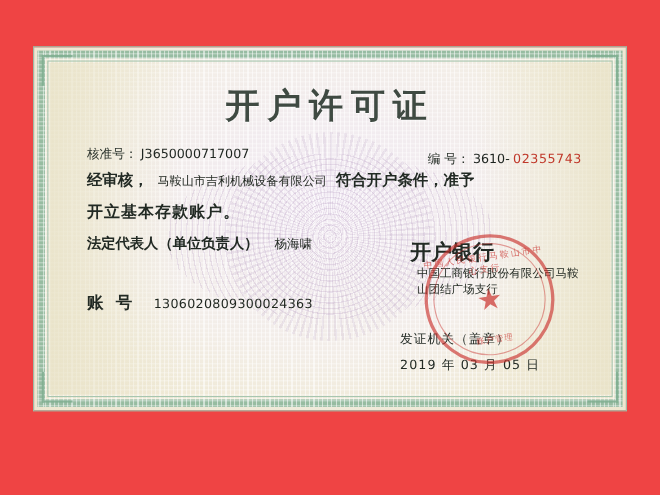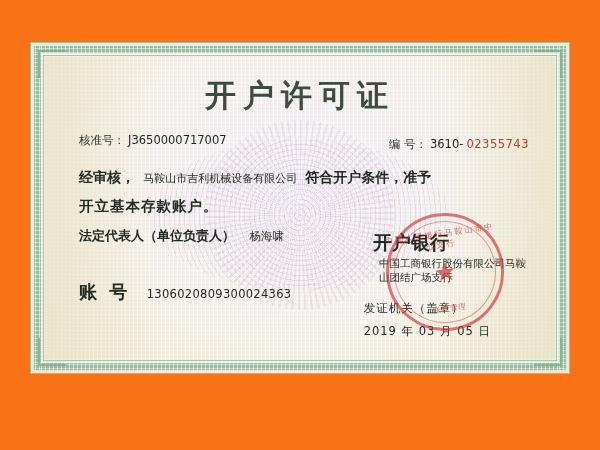--- a/index.html
+++ b/index.html
@@ -12,21 +12,21 @@
     background: #ffffff;
     font-family: "Liberation Sans", sans-serif;
     overflow: hidden;
   }
 
   
   .page {
     position: relative;
     width: 600px;
     height: 450px;
-    background: #f97316;
+    background: #ef4444;
   }
 
   
   .certificate {
     position: absolute;
     left: 30px;
     top: 42px;
     width: 540px;
     height: 332px;
     background:
@@ -179,21 +179,20 @@
   }
   .value-red {
     color: #c0392b;
     font-family: "DejaVu Sans", sans-serif;
     font-size: 11.5px;
     letter-spacing: 0.5px;
   }
 
   .body-line {
     position: relative;
-    margin-top: 14px;
     padding-left: 26px;
     padding-right: 18px;
     font-family: "DejaVu Sans", sans-serif;
     font-size: 13px;
     color: #222a24;
     white-space: nowrap;
   }
   .body-line .strong {
     font-size: 14px;
     font-weight: bold;
@@ -265,21 +264,21 @@
   }
 
   .row-account {
     position: relative;
     margin-top: 22px;
     padding-left: 26px;
     white-space: nowrap;
   }
   .acct-label {
     font-family: "DejaVu Sans", sans-serif;
-    font-size: 18px;
+    font-size: 15px;
     font-weight: bold;
     color: #222a24;
     letter-spacing: 3px;
   }
   .acct-value {
     font-family: "DejaVu Sans", sans-serif;
     font-size: 11.5px;
     color: #1f261f;
     padding-left: 12px;
     letter-spacing: 0.3px;

